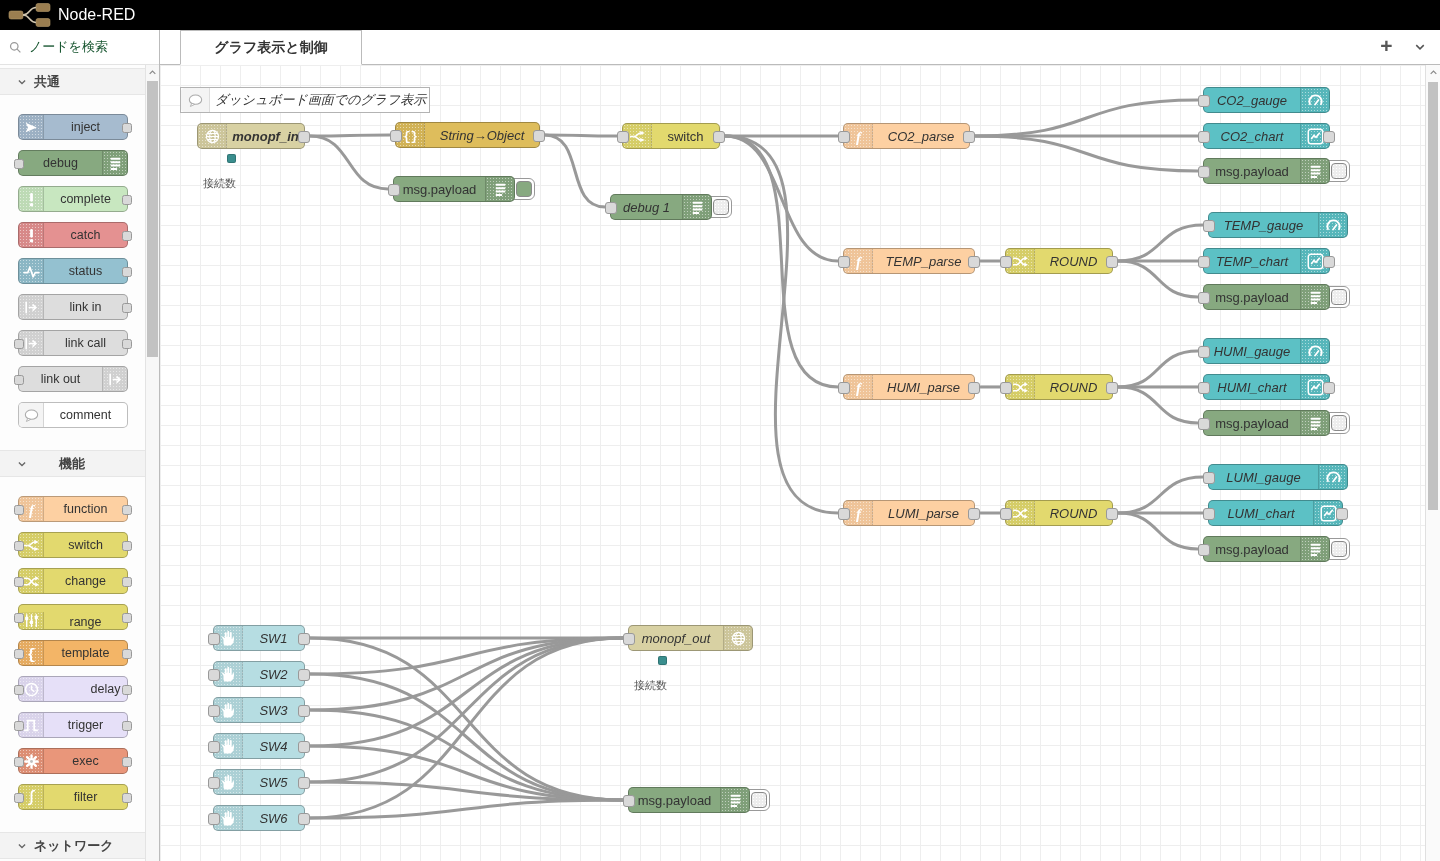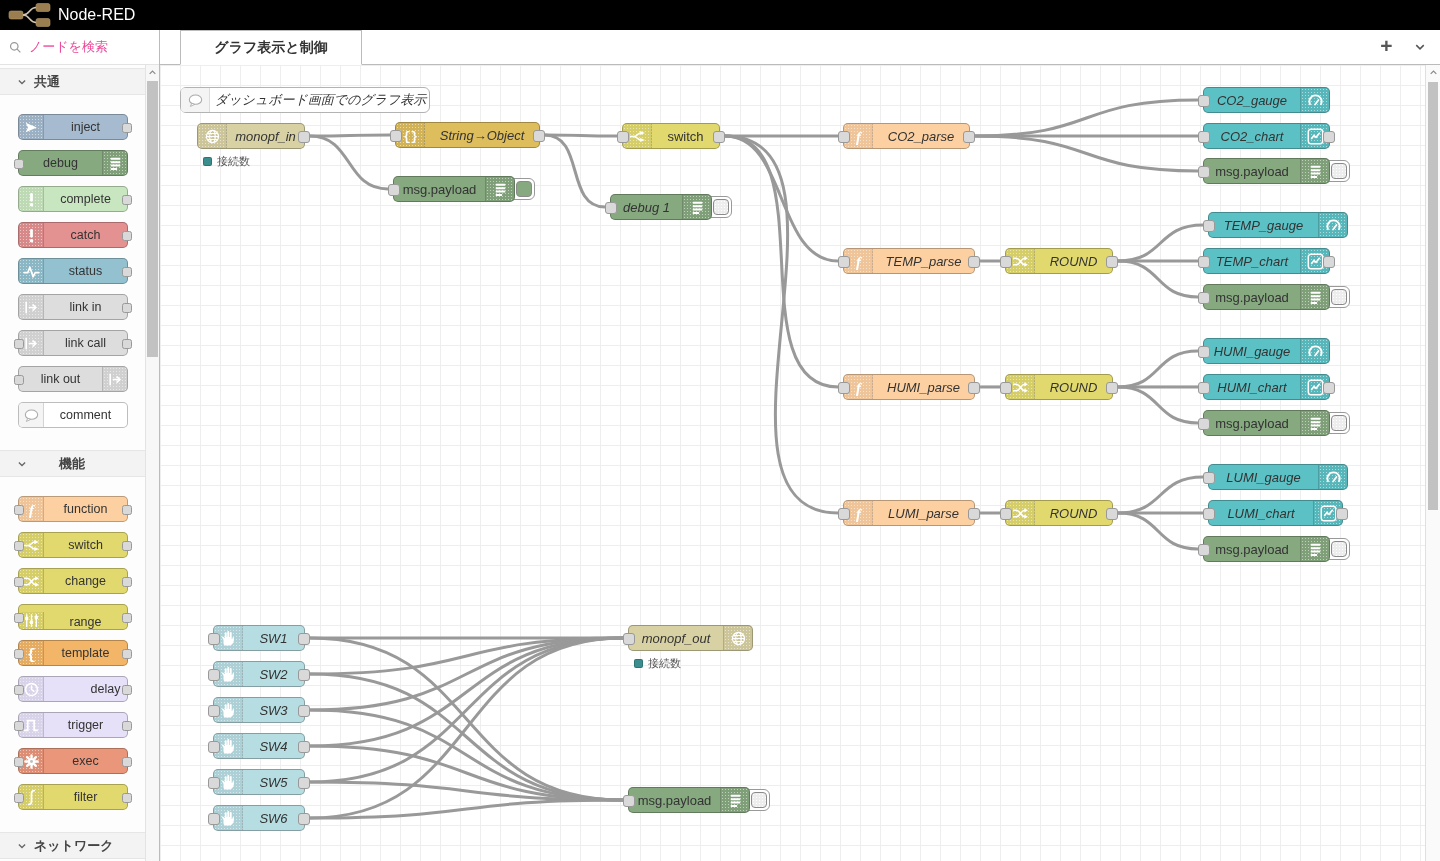--- a/index.html
+++ b/index.html
@@ -10,21 +10,21 @@
   }
   
   #header{position:absolute;left:0;top:0;width:100%;height:30px;background:#000;
     display:flex;align-items:center;padding-left:8px;box-sizing:border-box;z-index:20;}
   #header .title{color:#fff;font-size:16px;margin-left:6px;}
   
   #palette{position:absolute;left:0;top:30px;width:160px;height:831px;background:#fdfdfd;
     border-right:1px solid #bbb;box-sizing:border-box;z-index:10;}
   #search{height:35px;background:#fff;border-bottom:1px solid #e3e3e3;display:flex;
     align-items:center;gap:7px;padding:0 9px;box-sizing:border-box;}
-  #search .ph{color:#ec4899;font-size:13px;}
+  #search .ph{color:#14532d;font-size:13px;}
   #palette-scroll{position:absolute;left:0;top:35px;width:145px;bottom:0;overflow:hidden;}
   .pcat{position:absolute;left:0;width:145px;height:27px;background:#f3f3f3;
     border-top:1px solid #e6e6e6;border-bottom:1px solid #e6e6e6;box-sizing:border-box;
     display:flex;align-items:center;gap:7px;padding-left:17px;font-size:13px;font-weight:bold;color:#444;}
   .pcat svg{width:10px;height:10px;}
   .pnode{position:absolute;left:18px;width:110px;height:26px;border:1px solid rgba(0,0,0,0.26);
     border-radius:5px;box-sizing:border-box;display:flex;align-items:stretch;font-size:12.5px;color:#333;}
   .pnode .nicon{flex:0 0 24px;width:24px;}
   
   #palette-sb{position:absolute;right:0;top:35px;width:14px;bottom:0;background:#f7f7f7;
@@ -60,24 +60,24 @@
   .nicon svg{width:17px;height:17px;}
   .nlabel{flex:1;display:flex;align-items:center;justify-content:center;white-space:nowrap;padding:0 5px;}
   .italic{font-style:italic;}
   .port{position:absolute;width:10px;height:10px;background:#d9d9d9;border:1px solid #999;
     border-radius:3px;top:7px;z-index:3;}
   .port.pin{left:-6px;}
   .port.pout{right:-6px;}
   .pnode .port{width:8px;height:8px;top:8px;border-radius:2.5px;}
   .pnode .port.pin{left:-5px;}
   .pnode .port.pout{right:-5px;}
-  .ccomment{position:absolute;height:26px;background:#fff;border:1px solid #b3b3b3;border-radius:6px;
+  .ccomment{position:absolute;height:26px;background:#fff;border:1px solid #b3b3b3;border-radius:0;
     box-sizing:border-box;display:flex;align-items:stretch;font-size:13px;color:#333;z-index:2;}
   .ccomment .nicon{background-color:#f4f4f4;background-image:none;border-right:1px solid #ddd;}
-  .nstatus{position:absolute;display:flex;align-items:center;gap:5px;font-size:11px;color:#555;z-index:2;}
+  .nstatus{position:absolute;display:flex;align-items:flex-end;gap:13px;font-size:11px;color:#555;z-index:2;flex-direction:column;}
   .nstatus .dot{width:9px;height:9px;border-radius:2px;border:1px solid rgba(0,0,0,0.18);box-sizing:border-box;}
   .dtoggle{position:absolute;width:33px;height:22px;background:#fff;border:1px solid #999;
     border-radius:6px;box-sizing:border-box;z-index:1;}
   .dtoggle .sq{position:absolute;top:2px;right:2px;width:16px;height:16px;border-radius:4px;
     border:1px solid #8a8a8a;box-sizing:border-box;}
   .dtoggle.on .sq{background:#87a980;}
   .dtoggle.off .sq{background:#ededed;background-image:radial-gradient(#fff 0.8px,transparent 1px);background-size:3px 3px;}
   
   #canvas-sb{position:absolute;right:0;top:0;width:15px;height:100%;background:#fafafa;
     border-left:1px solid #e0e0e0;box-sizing:border-box;z-index:5;}
@@ -430,21 +430,21 @@
   </div>
 <div class="ccomment" style="left: 20px; top: 22px; width: 250px;">
       <span class="nicon left">
         <svg viewBox="0 0 16 16">
           <ellipse cx="8" cy="7.2" rx="5.8" ry="4.4" fill="#fff" stroke="#aaa"></ellipse>
           <path d="M4.5 10.5 3.2 13.6l4-1.9z" fill="#fff" stroke="#aaa" stroke-width=".8"></path>
         </svg>
       </span>
       <span class="nlabel italic">ダッシュボード画面でのグラフ表示</span>
     </div>
-    <div class="cnode" style="left: 37px; top: 58px; width: 108px; background: rgb(216, 209, 163);">
+    <div class="cnode" style="left: 37px; top: 58px; width: 108px; background: rgb(216, 209, 163); font-weight: bold;">
       <span class="nicon left">
         <svg viewBox="0 0 16 16">
           <g stroke="#fff" stroke-width="1.1" fill="none">
             <circle cx="8" cy="8" r="5.7"></circle>
             <ellipse cx="8" cy="8" rx="2.6" ry="5.7"></ellipse>
             <path d="M2.4 8h11.2M3.1 5.2h9.8M3.1 10.8h9.8"></path>
           </g>
         </svg>
       </span>
       <span class="nlabel italic">monopf_in</span>

